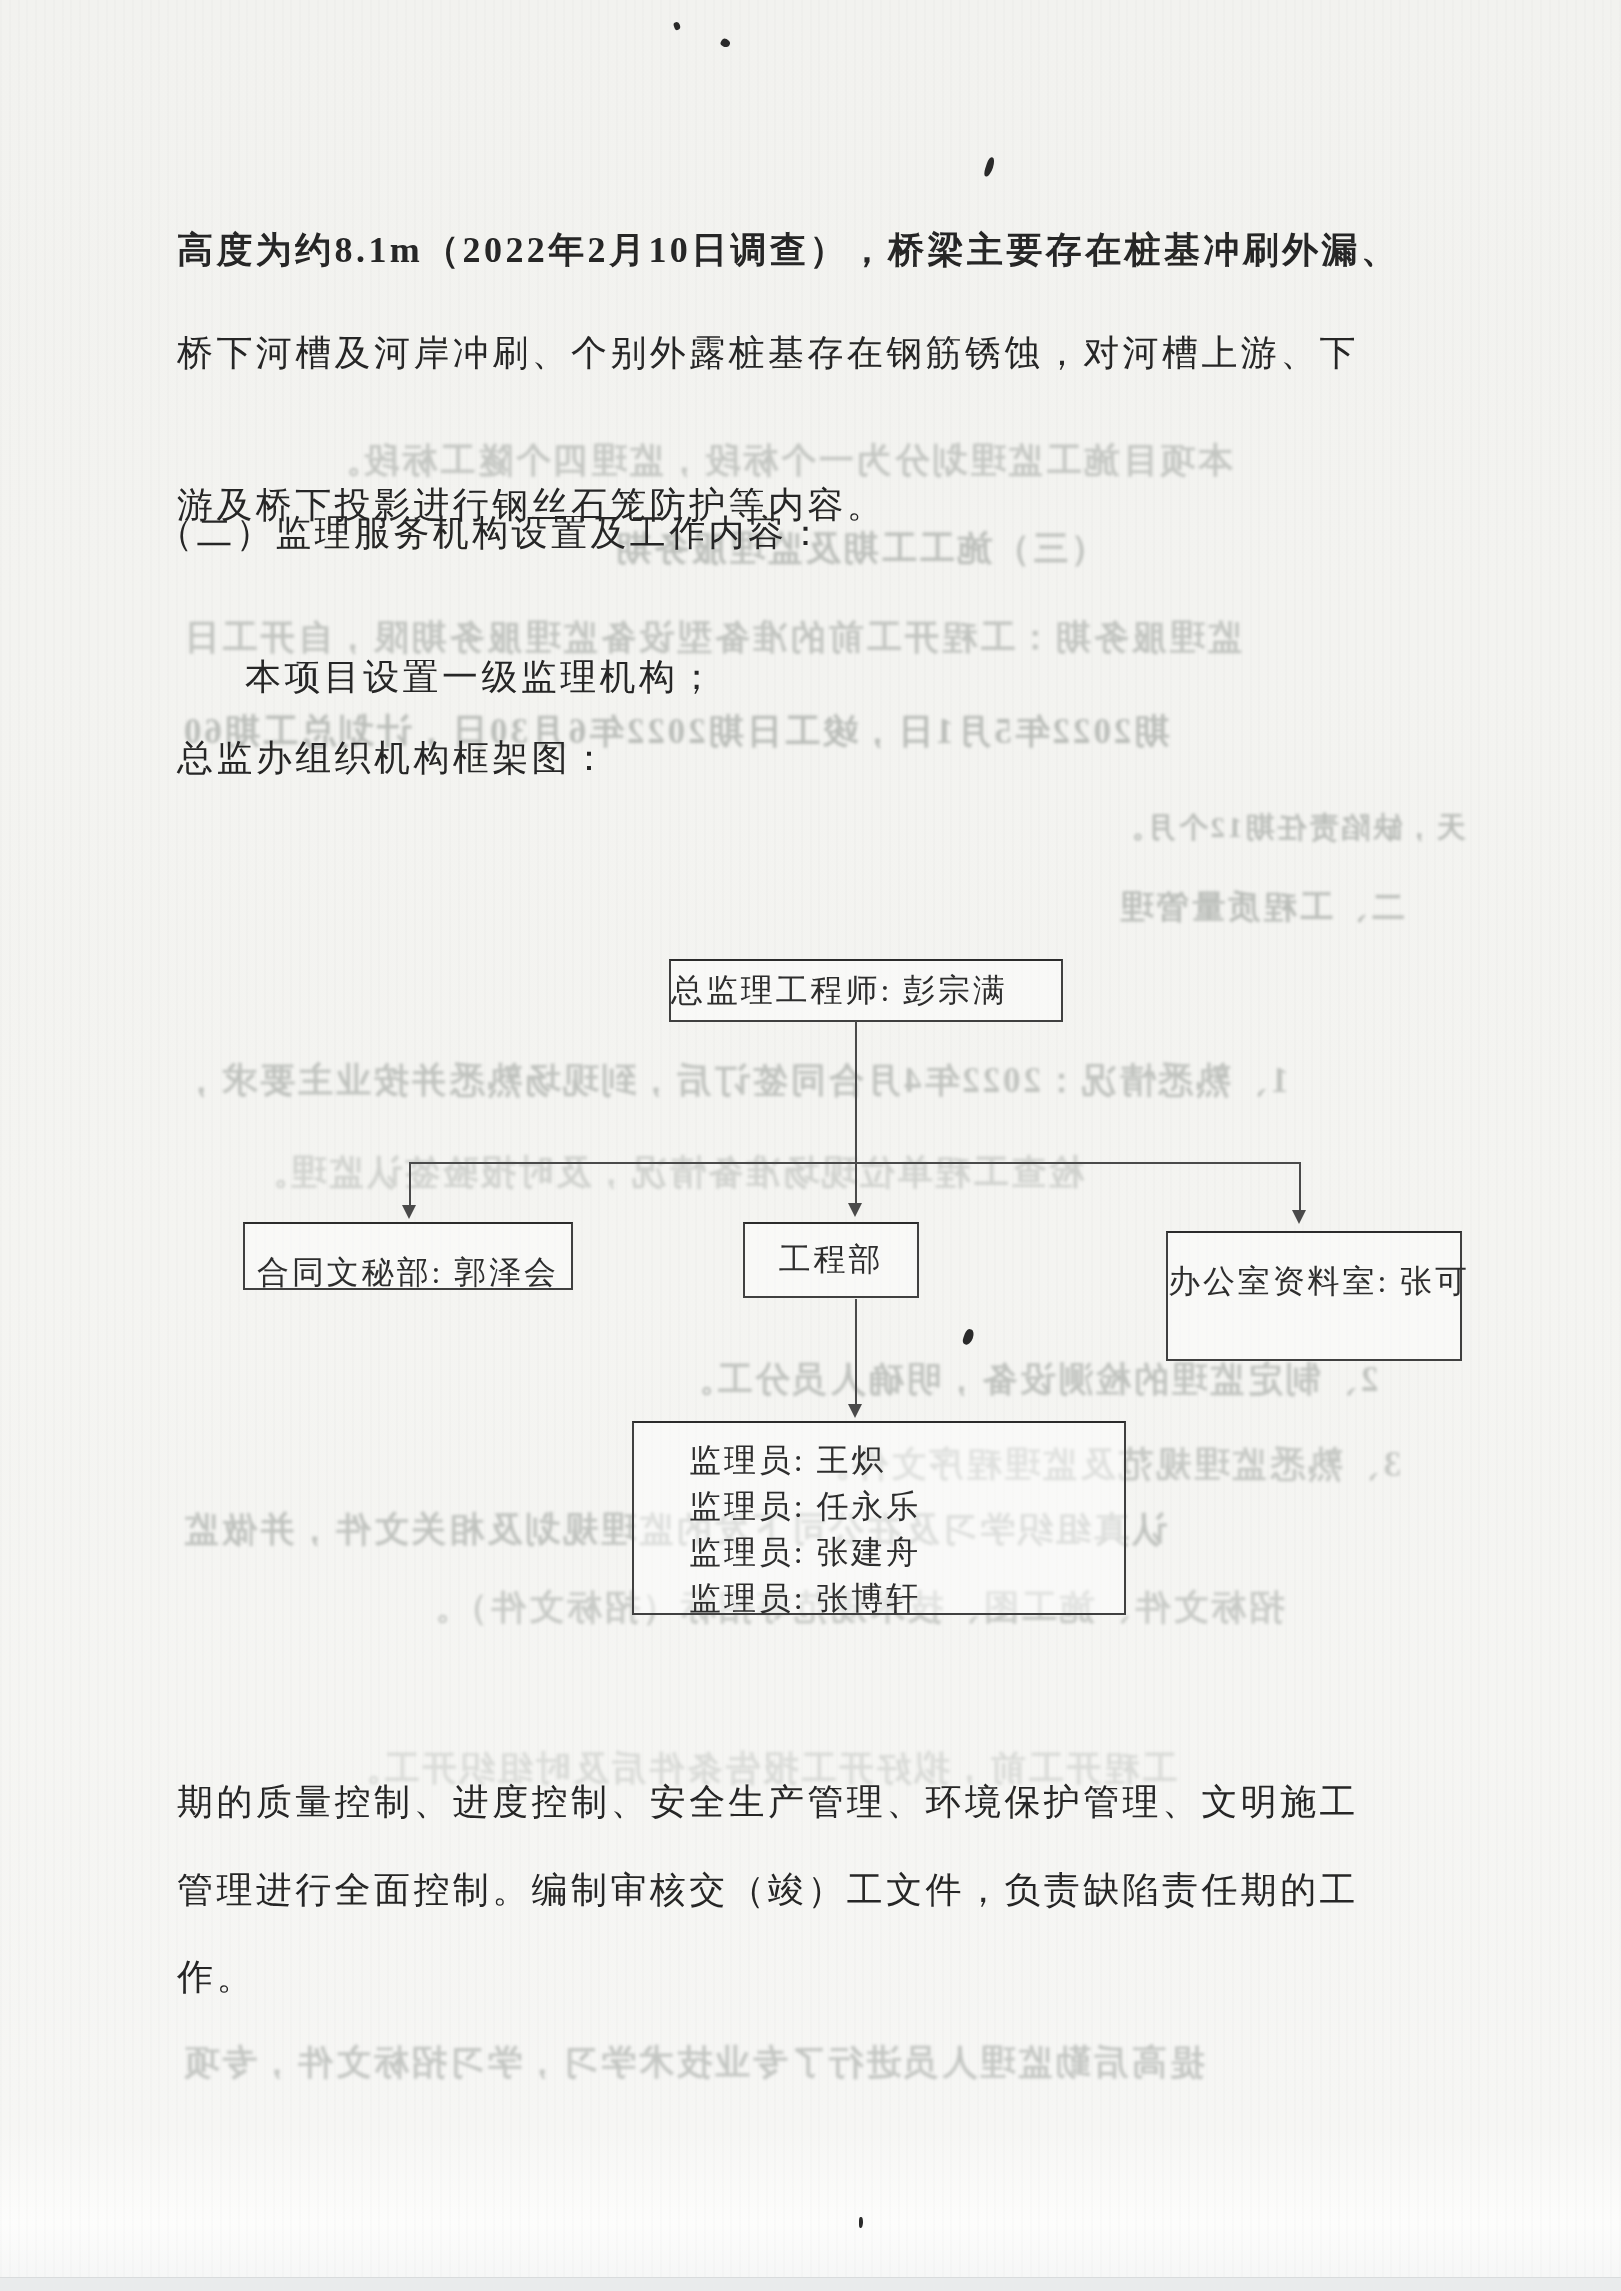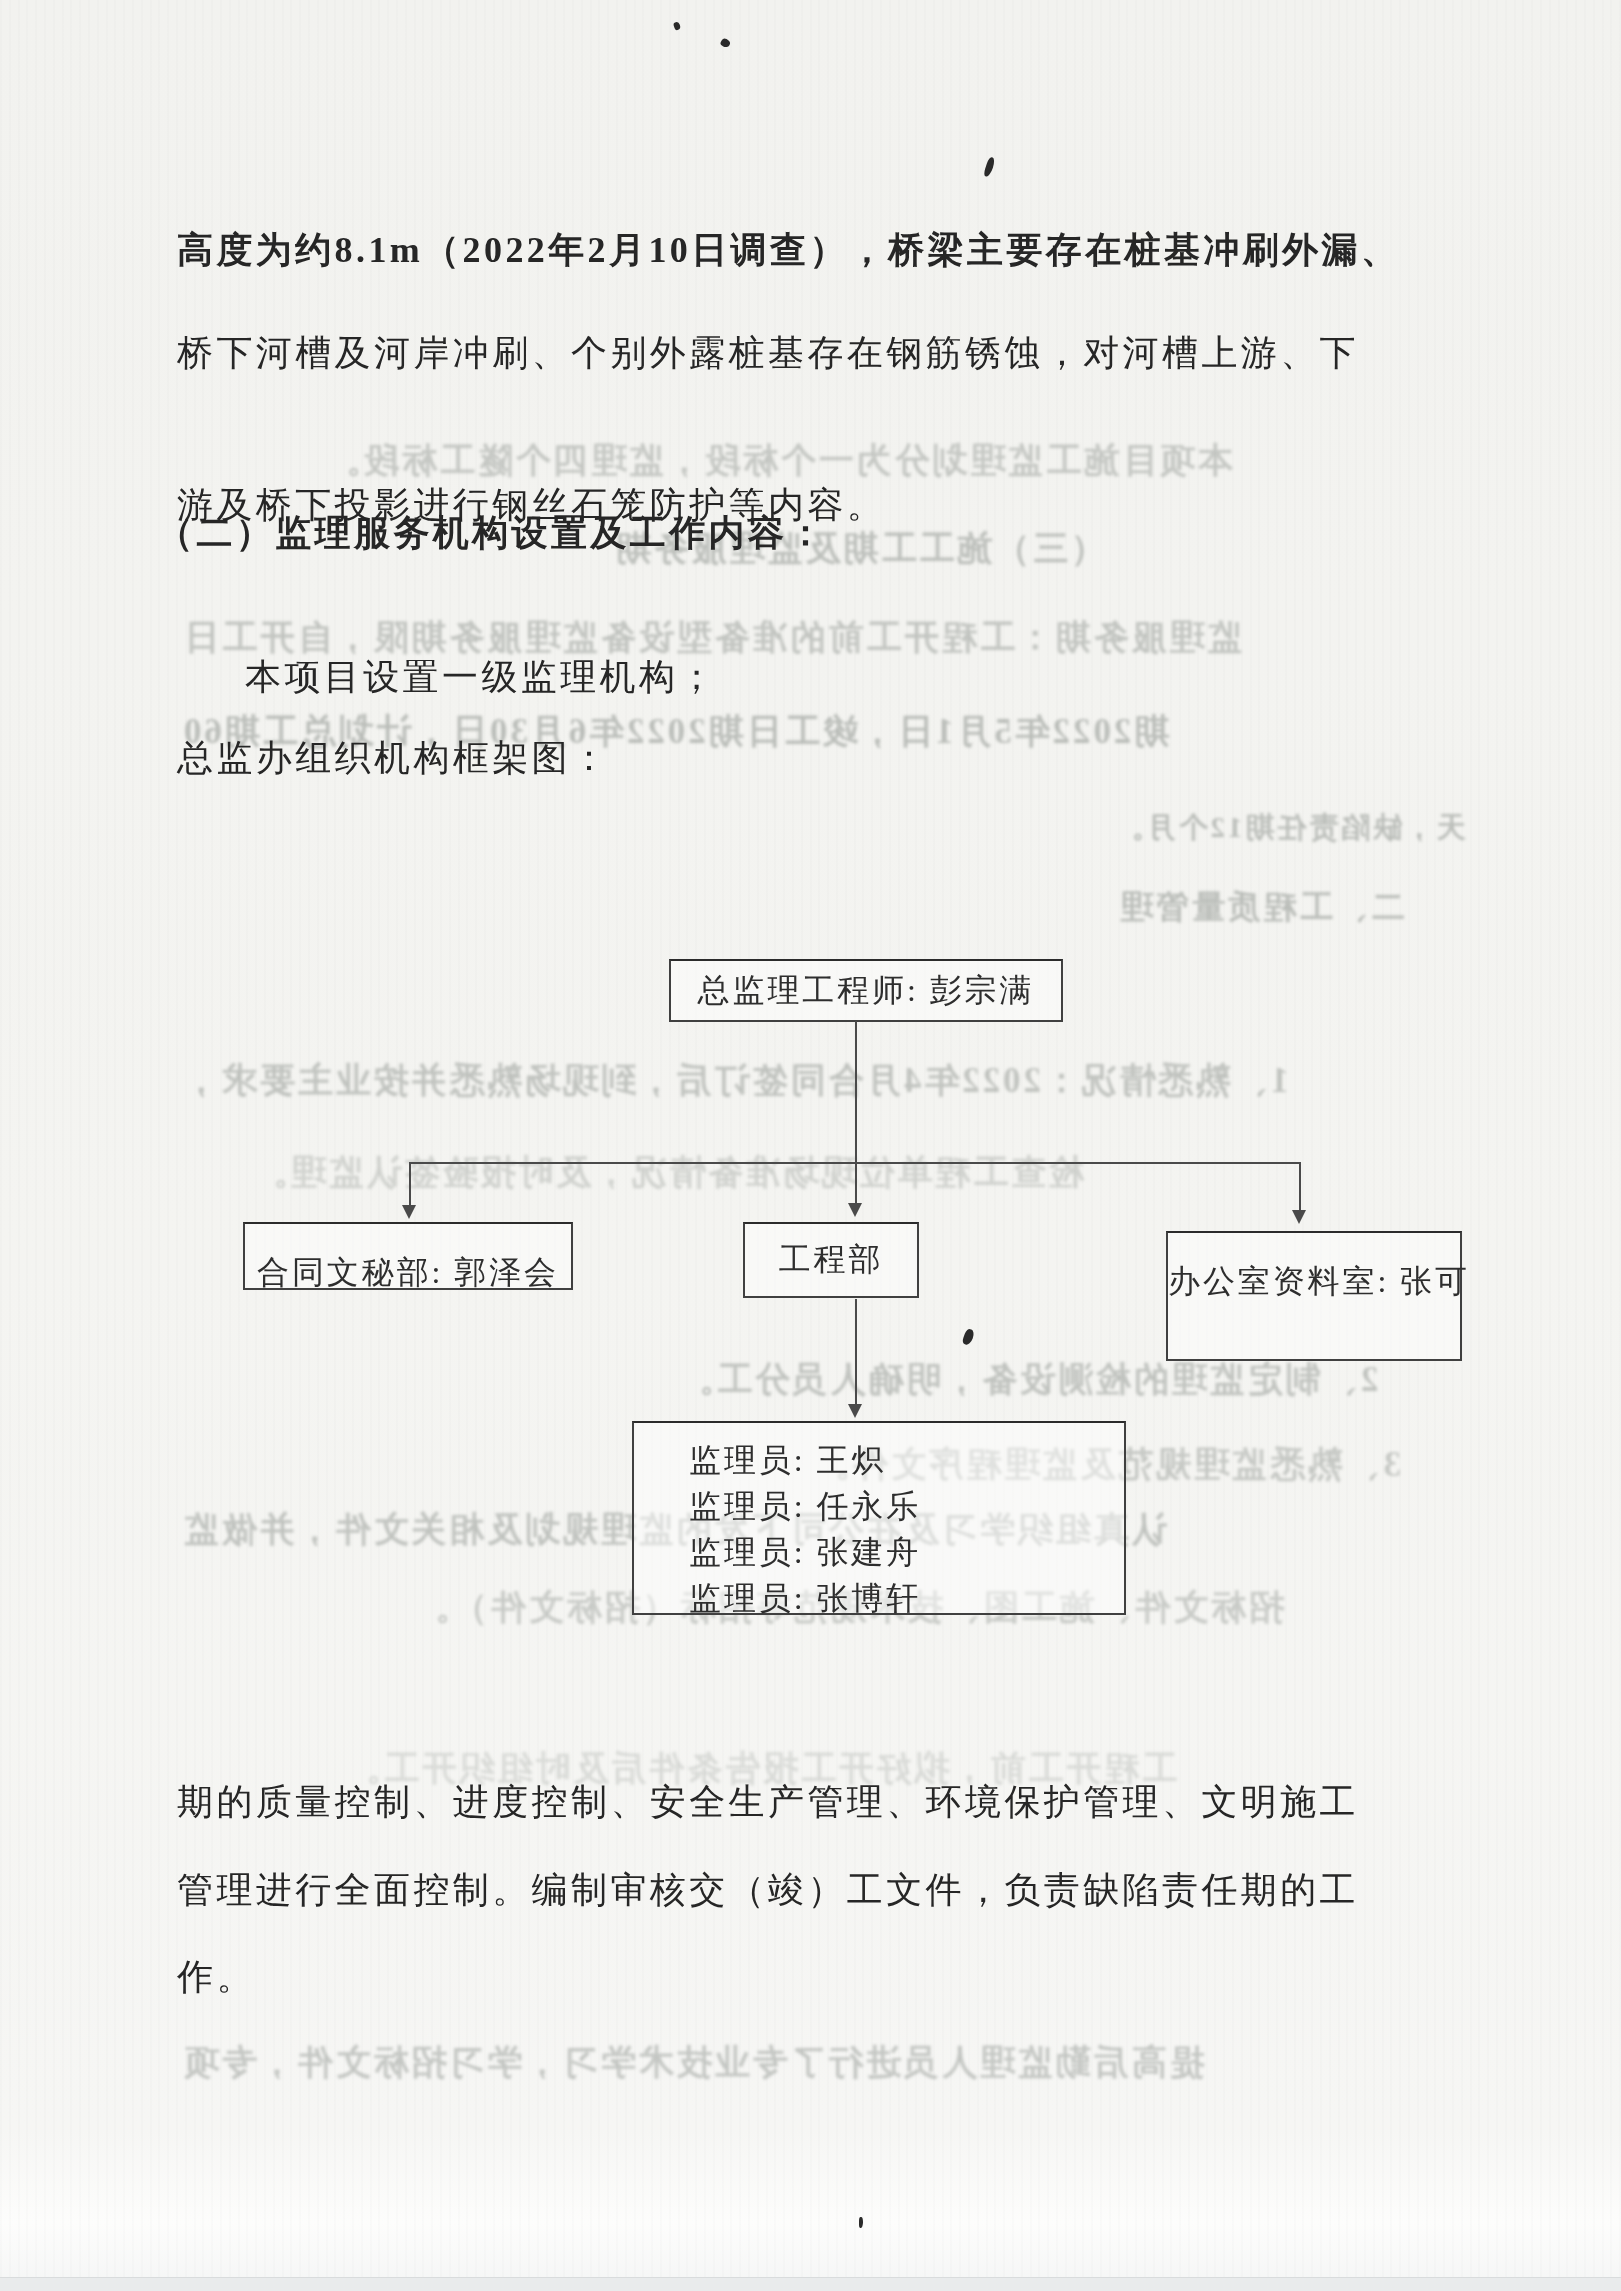--- a/index.html
+++ b/index.html
@@ -72,26 +72,26 @@
       <div class="speck" style="left: 721px; top: 39px; width: 8.8px; height: 7.8px; transform: rotate(30deg);"></div>
       <div class="speck" style="left: 986px; top: 157px; width: 6.9px; height: 19.6px; transform: rotate(18deg);"></div>
       <div class="speck" style="left: 964px; top: 1329px; width: 8.8px; height: 15.7px; transform: rotate(20deg);"></div>
       <div class="speck" style="left: 859px; top: 2217px; width: 3.9px; height: 10.8px; transform: rotate(0deg);"></div>
     </div>
 
   <div class="tline flush" style="top:228px;font-weight:bold;">高度为约8.1m（2022年2月10日调查），桥梁主要存在桩基冲刷外漏、</div>
   <div class="tline flush" style="top:331px;">桥下河槽及河岸冲刷、个别外露桩基存在钢筋锈蚀，对河槽上游、下</div>
   <div class="tline flush" style="top:442px;margin-top:41px;">游及桥下投影进行钢丝石笼防护等内容。</div>
 
-  <div class="tline" style="left:157px;top:511px;font-weight:bold;">（二）监理服务机构设置及工作内容：</div>
+  <div class="tline" style="left:157px;top:511px;">（二）监理服务机构设置及工作内容：</div>
 
   <div class="tline indent" style="top:623px;margin-top:32px;">本项目设置一级监理机构；</div>
   <div class="tline flush" style="top:736px;">总监办组织机构框架图：</div>
 
-  <div class="obox" style="left:669px;top:959px;width:394px;height:63px;display:flex;align-items:center;justify-content:center;">
+  <div class="obox" style="left:669px;top:959px;width:394px;height:63px;display:flex;align-items:center;">
     <span class="lbl">总监理工程师: 彭宗满</span>
   </div>
 
   <div class="cline" style="left:855px;top:1021px;width:2px;height:143px;"></div>
   <div class="cline" style="left:409px;top:1162px;width:892px;height:2px;"></div>
 
   <div class="cline" style="left:409px;top:1162px;width:2px;height:43px;"></div>
   <div class="arrowhead" style="left:402px;top:1205px;"></div>
 
   <div class="cline" style="left:855px;top:1162px;width:2px;height:41px;"></div>

